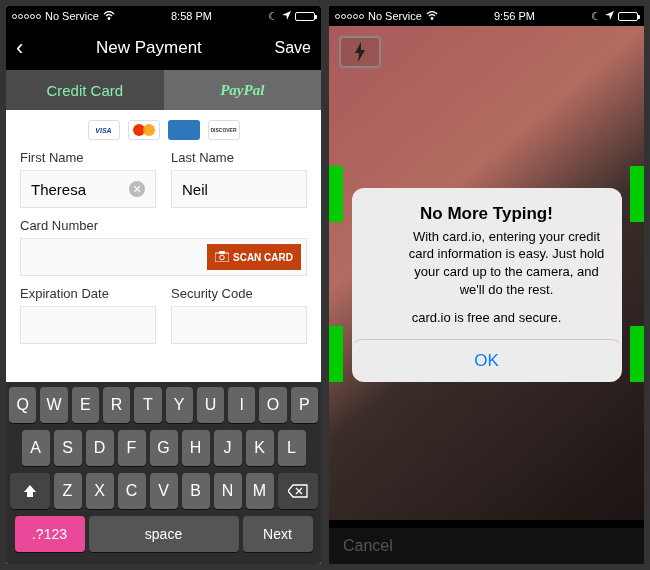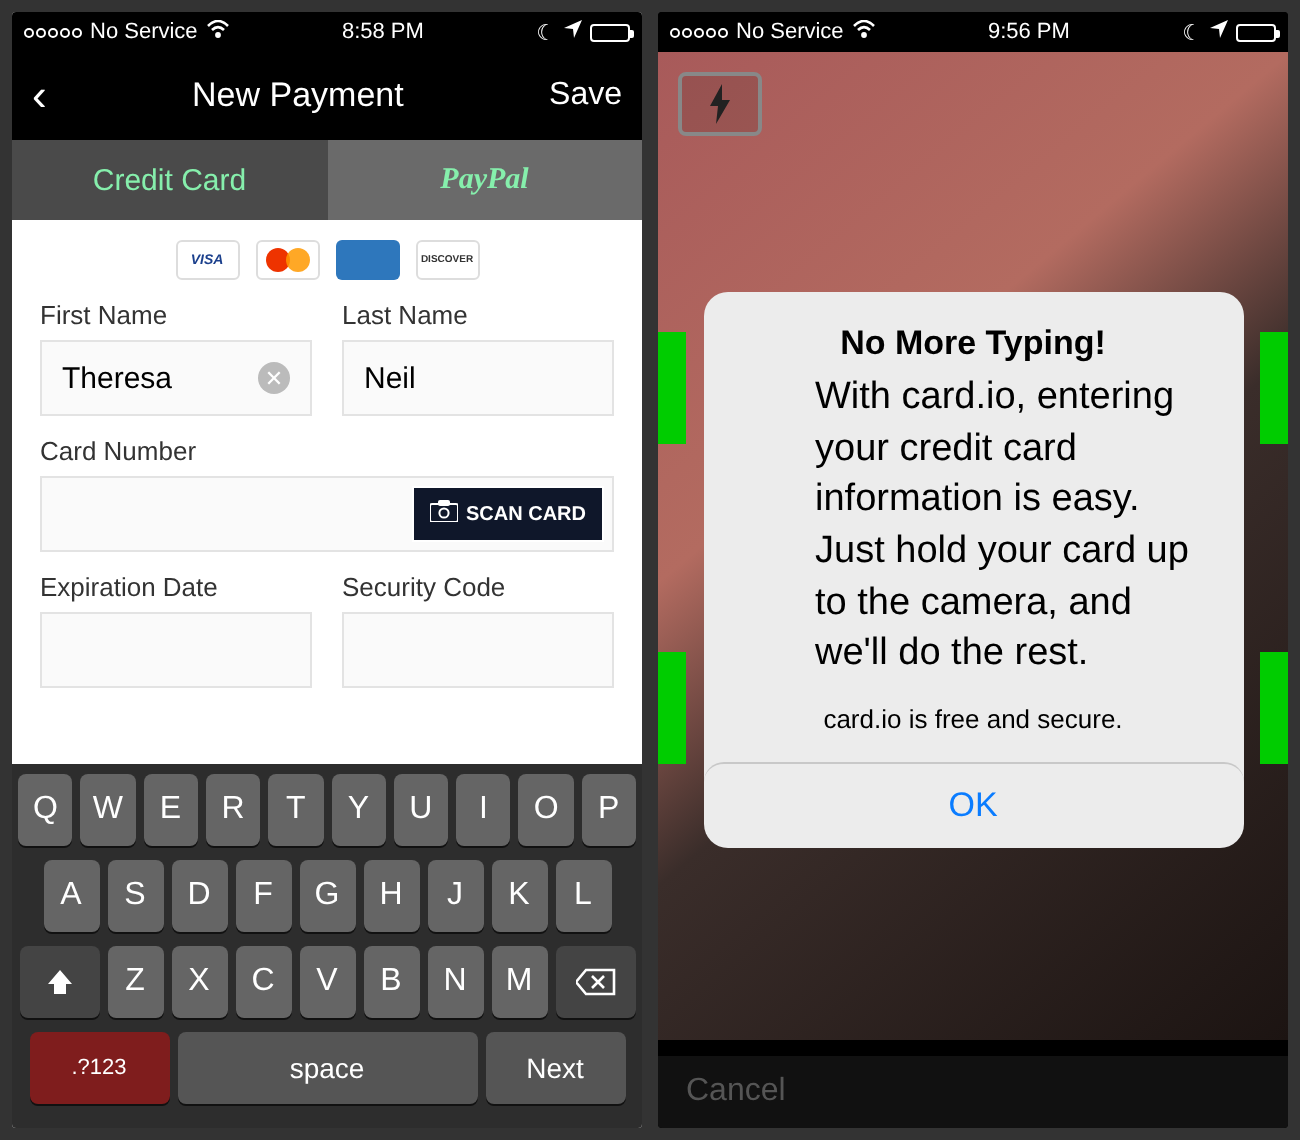--- a/index.html
+++ b/index.html
@@ -34,41 +34,41 @@
   .amex { background: #2e77bc; }
   .discover { background: #fff; color: #333; border: 1px solid #ddd; font-size: 5px; }
 
   .form { padding: 0 14px; }
   .row2 { display: flex; gap: 15px; }
   .field { flex: 1; margin-bottom: 10px; }
   .label { font-size: 13px; color: #333; margin-bottom: 5px; display: block; }
   .input { width: 100%; height: 38px; border: 1px solid #e3e3e3; background: #fafafa; padding: 0 10px; font-size: 15px; display: flex; align-items: center; justify-content: space-between; }
   .clear-btn { width: 16px; height: 16px; background: #bbb; color: #fff; border-radius: 50%; display: flex; align-items: center; justify-content: center; font-size: 11px; }
   .card-input { position: relative; padding-right: 100px; }
-  .scan-btn { position: absolute; right: 4px; top: 4px; bottom: 4px; background: #0f172a; color: #fff; font-size: 10px; font-weight: bold; padding: 0 8px; display: flex; align-items: center; gap: 4px; border: 1px solid #fff; }
+  .scan-btn { position: absolute; right: 4px; top: 4px; bottom: 4px; background: #c2410c; color: #fff; font-size: 10px; font-weight: bold; padding: 0 8px; display: flex; align-items: center; gap: 4px; border: 1px solid #fff; }
 
   .keyboard { position: absolute; bottom: 0; left: 0; right: 0; background: #2d2d2d; padding: 5px 3px; }
   .kb-row { display: flex; gap: 4px; margin-bottom: 7px; justify-content: center; }
   .key { flex: 1; height: 36px; background: #656565; color: #fff; border-radius: 4px; display: flex; align-items: center; justify-content: center; font-size: 16px; max-width: 28px; box-shadow: 0 1px 0 #111; }
   .key.wide { max-width: 40px; background: #444; }
   .key.space { max-width: 150px; flex: 3; background: #555; font-size: 14px; }
   .key.next { max-width: 70px; background: #555; font-size: 14px; }
-  .key.numsym { max-width: 70px; background: #7f1d1d; font-size: 11px; }
+  .key.numsym { max-width: 70px; background: #ec4899; font-size: 14px; }
 
   
   .camera-bg { position: absolute; inset: 20px 0 44px 0; background: linear-gradient(140deg, #a85a5a 0%, #b36b60 35%, #3a2d2a 55%, #1c1412 100%); }
   .flash-btn { position: absolute; top: 10px; left: 10px; width: 42px; height: 32px; border: 2px solid #888; border-radius: 4px; display: flex; align-items: center; justify-content: center; background: rgba(0,0,0,0.1); }
   .bracket { position: absolute; width: 14px; height: 56px; background: #0c0; }
   .bl1 { top: 140px; left: 0; } .br1 { top: 140px; right: 0; }
   .bl2 { top: 300px; left: 0; } .br2 { top: 300px; right: 0; }
 
   .alert-overlay { position: absolute; inset: 0; display: flex; align-items: center; justify-content: center; }
   .alert { width: 270px; background: #ececec; border-radius: 12px; overflow: hidden; }
   .alert-title { font-size: 17px; font-weight: 600; text-align: center; padding: 16px 16px 4px; }
-  .alert-body { font-size: 19px; padding: 0 16px 6px; line-height: 1.35; margin-left: 40px; }
+  .alert-body { font-size: 13px; text-align: center; padding: 0 16px 6px; line-height: 1.35; margin-left: 40px; }
   .alert-body2 { font-size: 13px; text-align: center; padding: 6px 16px 14px; }
   .alert-btn { border-top: 1px solid #c8c8c8; text-align: center; padding: 11px 0; color: #0a7cff; font-size: 17px; border-radius: 10px; }
 
   .bottom-bar { position: absolute; bottom: 0; left: 0; right: 0; height: 36px; background: #111; display: flex; align-items: center; padding: 0 14px; }
   .cancel { color: #555; font-size: 16px; }
 </style>
 </head>
 <body>
 
 <div class="phone">

